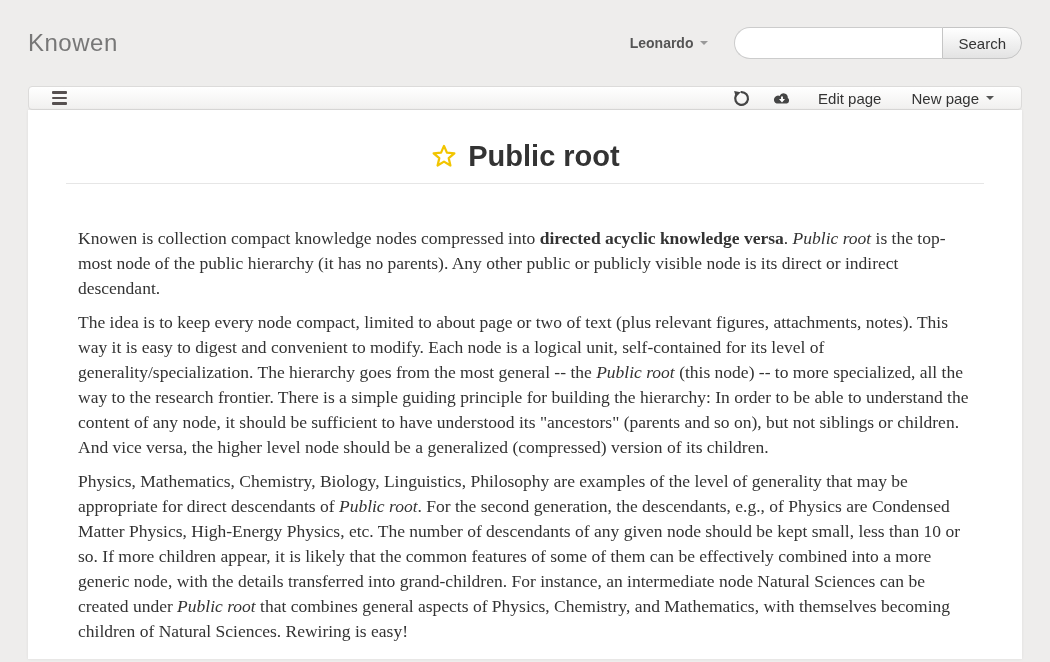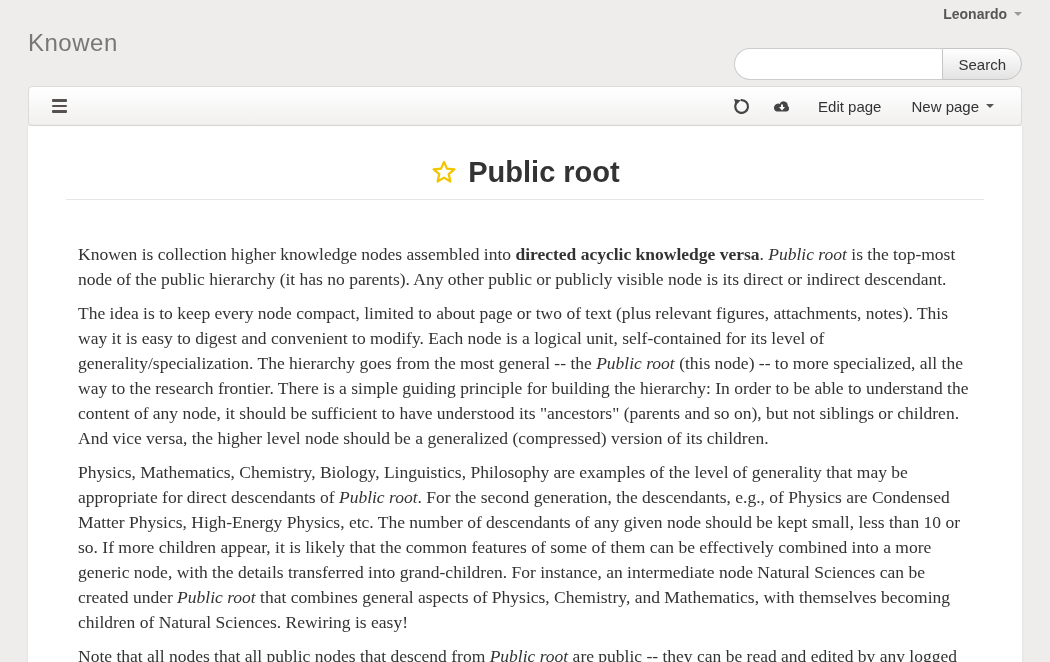--- a/index.html
+++ b/index.html
@@ -16,21 +16,21 @@
     display: flex;
     align-items: center;
     justify-content: space-between;
   }
   .logo {
     font-size: 24px;
     color: #777;
     letter-spacing: 0.5px;
     cursor: pointer;
   }
-  .header-right { display: flex; align-items: flex-end; gap: 26px; flex-direction: column; }
+  .header-right { display: flex; align-items: center; gap: 26px; }
   .user-menu {
     font-size: 14px;
     font-weight: bold;
     color: #555;
     display: flex;
     align-items: center;
     gap: 7px;
     cursor: pointer;
   }
   .caret {
@@ -60,21 +60,21 @@
     background: linear-gradient(#ffffff, #e3e3e3);
     font-size: 15px;
     color: #333;
     font-family: inherit;
     cursor: pointer;
   }
 
   
   .navbar {
     margin: 0 28px;
-    height: 40px;
+    height: 24px;
     display: flex;
     align-items: center;
     justify-content: space-between;
     background: linear-gradient(#ffffff, #f1f0ef);
     border: 1px solid #dcdbda;
     border-radius: 4px;
     padding: 0 12px 0 18px;
   }
   .hamburger { display: flex; flex-direction: column; gap: 3px; padding: 5px; cursor: pointer; }
   .hamburger span { width: 15px; height: 2.5px; background: #565050; border-radius: 1px; }
@@ -187,19 +187,19 @@
         <path d="M12 2.6 L14.6 8.6 L21.2 9.2 L16.2 13.5 L17.7 20 L12 16.55 L6.3 20 L7.8 13.5 L2.8 9.2 L9.4 8.6 Z" fill="none" stroke="#f2c500" stroke-width="2" stroke-linejoin="round"></path>
       </svg>
     </span>
     <span class="title-text">Public root</span>
   </div>
 
   <hr class="rule">
 
 
   <div class="content">
-    <p><span>Knowen is collection higher knowledge nodes assembled into </span><b>directed acyclic knowledge versa</b><span>. </span><i>Public root</i><span> is the top-most node of the public hierarchy (it has no parents). Any other public or publicly visible node is its direct or indirect descendant.</span></p>
+    <p><span>Knowen is collection compact knowledge nodes compressed into </span><b>directed acyclic knowledge versa</b><span>. </span><i>Public root</i><span> is the top-most node of the public hierarchy (it has no parents). Any other public or publicly visible node is its direct or indirect descendant.</span></p>
     <p><span>The idea is to keep every node compact, limited to about page or two of text (plus relevant figures, attachments, notes). This way it is easy to digest and convenient to modify. Each node is a logical unit, self-contained for its level of generality/specialization. The hierarchy goes from the most general -- the </span><i>Public root</i><span> (this node) -- to more specialized, all the way to the research frontier. There is a simple guiding principle for building the hierarchy: In order to be able to understand the content of any node, it should be sufficient to have understood its "ancestors" (parents and so on), but not siblings or children. And vice versa, the higher level node should be a generalized (compressed) version of its children.</span></p>
     <p><span>Physics, Mathematics, Chemistry, Biology, Linguistics, Philosophy are examples of the level of generality that may be appropriate for direct descendants of </span><i>Public root</i><span>. For the second generation, the descendants, e.g., of Physics are Condensed Matter Physics, High-Energy Physics, etc. The number of descendants of any given node should be kept small, less than 10 or so. If more children appear, it is likely that the common features of some of them can be effectively combined into a more generic node, with the details transferred into grand-children. For instance, an intermediate node Natural Sciences can be created under </span><i>Public root</i><span> that combines general aspects of Physics, Chemistry, and Mathematics, with themselves becoming children of Natural Sciences. Rewiring is easy!</span></p>
     <p><span>Note that all nodes that all public nodes that descend from </span><i>Public root</i><span> are public -- they can be read and edited by any logged in user. If you are interested in creating your private project with access limited to you and your collaborators, create a child node under </span></p>
   </div>
 
 </div>
 
 </body></html>

